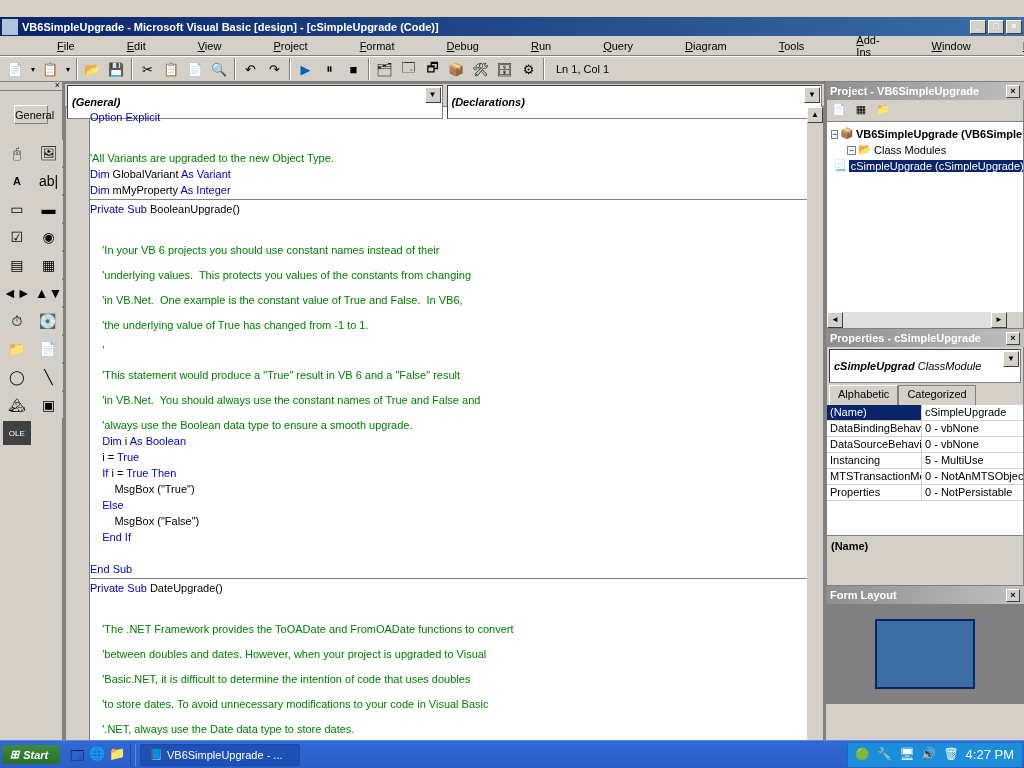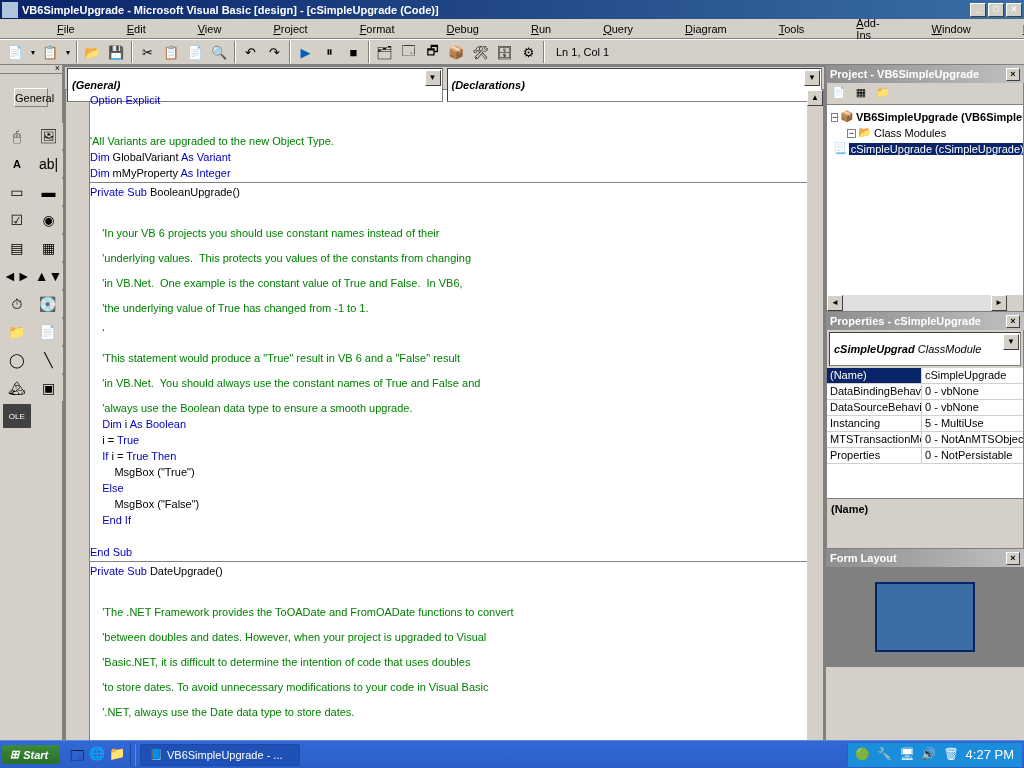--- a/index.html
+++ b/index.html
@@ -1,19 +1,19 @@
 <!DOCTYPE html>
 <html><head>
 <meta charset="utf-8">
 <style>
 * { margin: 0; padding: 0; box-sizing: border-box; font-family: Tahoma, sans-serif; font-size: 11px; }
 body { background: #d4d0c8; width: 1024px; height: 768px; overflow: hidden; display: flex; flex-direction: column; }
 
 
-.titlebar { background: linear-gradient(to right, #0a246a, #3a6ea5); color: white; height: 19px; display: flex; align-items: center; padding: 0 2px; font-weight: bold; }
+.titlebar { background: linear-gradient(to right, #0a246a, #3a6ea5); color: white; height: 19px; display: flex; align-items: center; padding: 0 2px; font-weight: bold; margin-top: 17px; }
 .titlebar-icon { width: 16px; height: 16px; background: #b0c4de; margin-right: 4px; }
 .titlebar-text { flex: 1; }
 .winbtns { display: flex; gap: 2px; }
 .winbtn { width: 16px; height: 14px; background: #d4d0c8; border: 1px solid #fff; border-right-color: #404040; border-bottom-color: #404040; font-size: 9px; text-align: center; line-height: 11px; cursor: pointer; font-family: Marlett, Arial; }
 
 
 .menubar { background: #d4d0c8; height: 20px; display: flex; align-items: center; padding: 0 4px; border-bottom: 1px solid #808080; }
 .menubar-icon { width: 16px; height: 16px; background: #8080b0; margin-right: 8px; }
 .menuitem { padding: 2px 7px; cursor: pointer; margin-left: 38px; }
 .menuitem u { text-decoration: underline; }
@@ -248,20 +248,24 @@
           <div style="width:16px;background:#d4d0c8"></div>
         </div>
     </div>
 
     <div class="panel-title">
       <span>Properties - cSimpleUpgrade</span>
       <div class="panel-close">×</div>
     </div>
     <div class="panel-body">
       <div class="combo props-combo" style="font-weight:normal"><b>cSimpleUpgrad</b>&nbsp;<span>ClassModule</span><div class="combo-arrow">▼</div></div>
+      <div class="props-tabs">
+        <div class="ptab active">Alphabetic</div>
+        <div class="ptab">Categorized</div>
+      </div>
       <div class="props-grid" id="propsgrid">
           <div class="prop-row sel">
             <div class="prop-name">(Name)</div>
             <div class="prop-val">cSimpleUpgrade</div>
           </div>
           <div class="prop-row">
             <div class="prop-name">DataBindingBehavior</div>
             <div class="prop-val">0 - vbNone</div>
           </div>
           <div class="prop-row">

